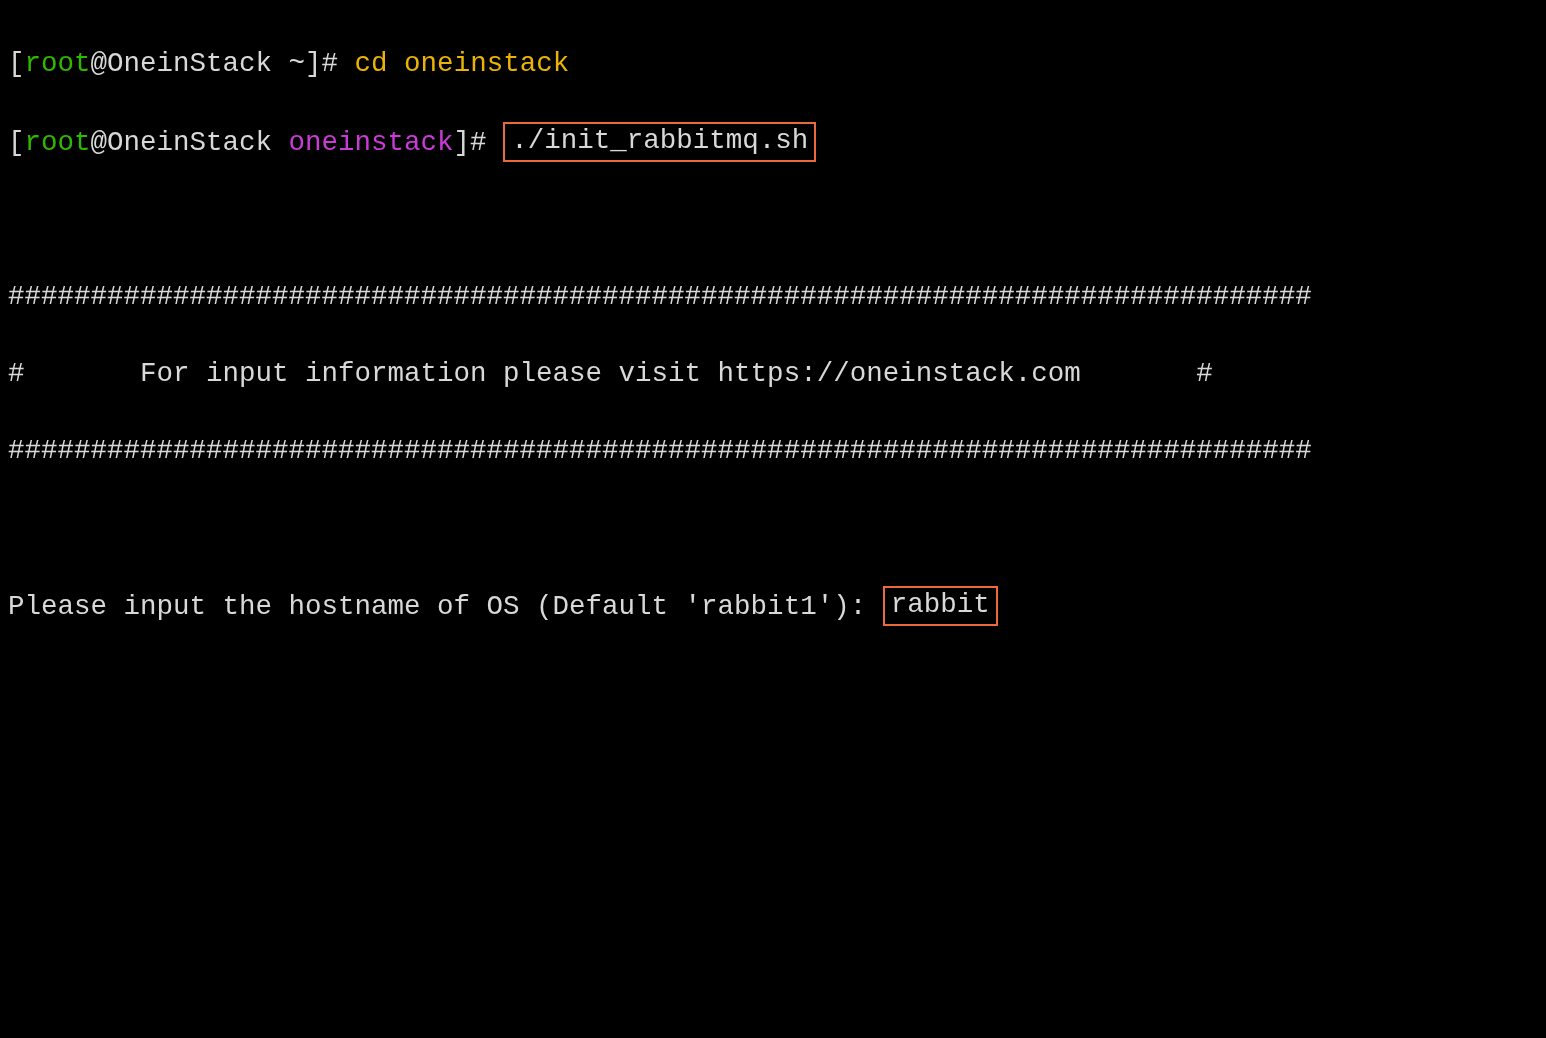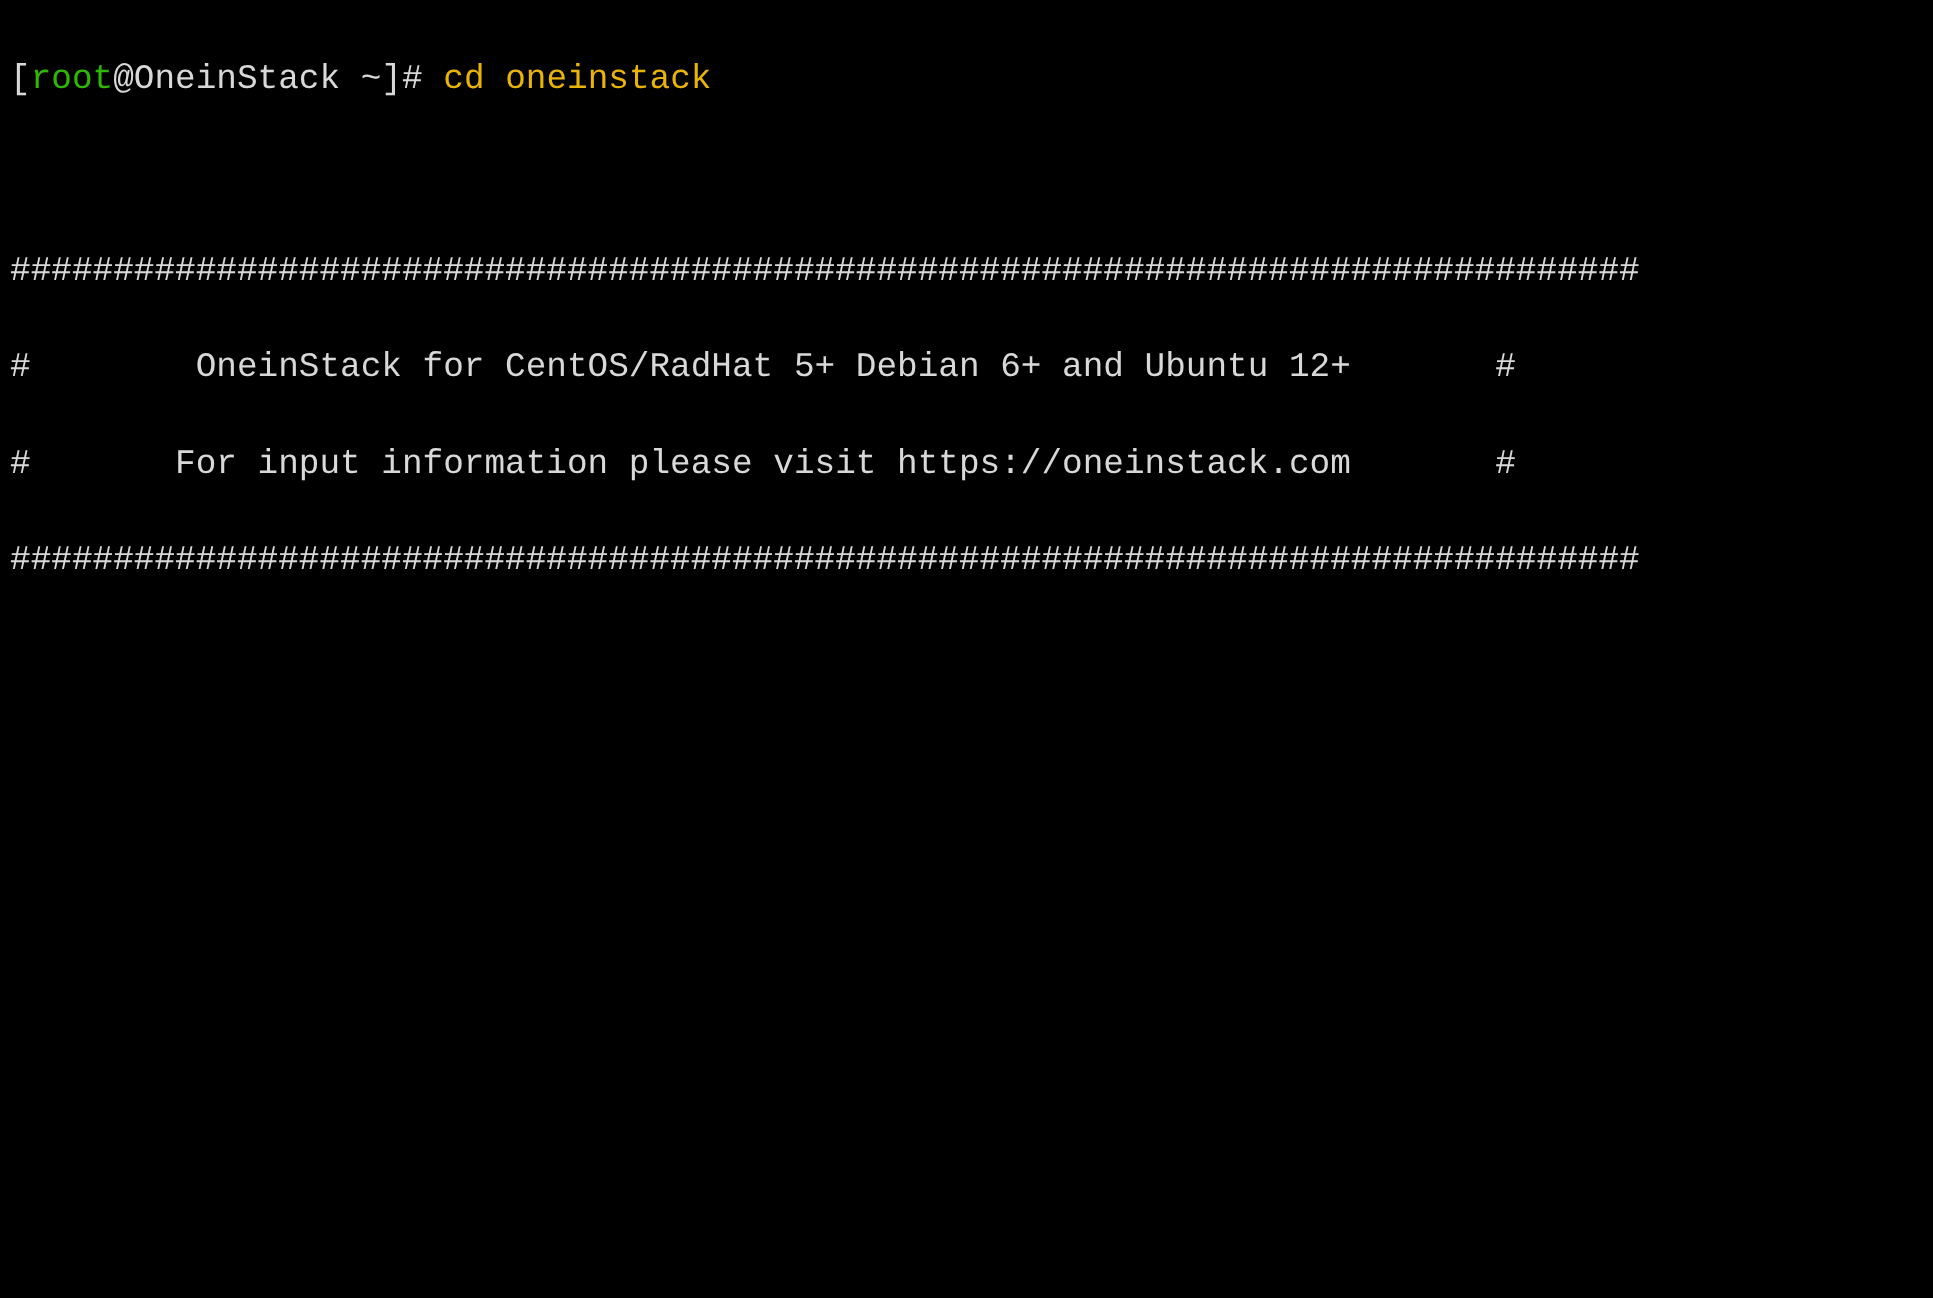--- a/index.html
+++ b/index.html
@@ -32,26 +32,27 @@
     vertical-align: 2px;
   }
   .brk    { color: #d8d8d8; }
   .line { display:block; }
 </style>
 </head>
 <body>
 
 <div class="terminal">
 <span class="line"><span class="brk">[</span><span class="root">root</span><span class="host">@</span><span class="host">OneinStack</span><span class="host"> ~</span><span class="hash">]# </span><span class="cmd">cd oneinstack</span></span>
+<span class="line"><span class="brk">[</span><span class="root">root</span><span class="host">@</span><span class="host">OneinStack</span><span class="cwd"> oneinstack</span><span class="hash">]# </span><span class="box">./init_rabbitmq.sh</span></span>
 <span class="line"> </span>
 <span class="line">###############################################################################</span>
-<span class="line">#        OneinStack for CentOS/RadHat 5+ Debian 6+ and Ubuntu 12+       #</span>
 <span class="line">#       For input information please visit https://oneinstack.com       #</span>
 <span class="line">###############################################################################</span>
 <span class="line"> </span>
+<span class="line"><span>Please input the hostname of OS (Default 'rabbit1'): </span><span class="box">rabbit</span></span>
 <span class="line"> </span>
 <span class="line"> </span>
 
 
 
 
 
 
 
 

